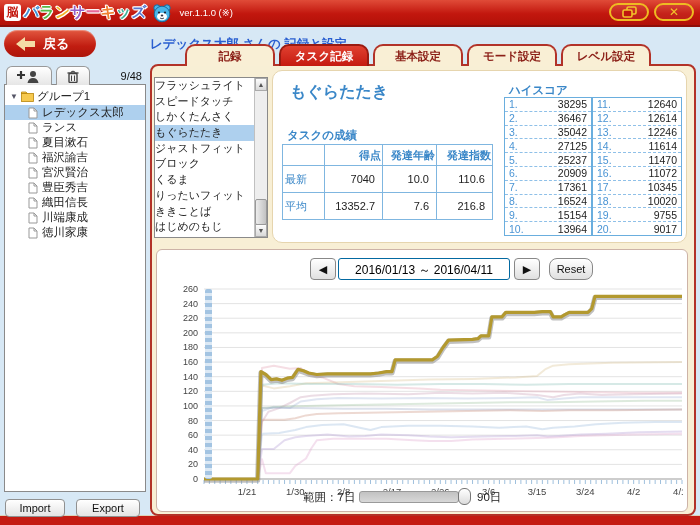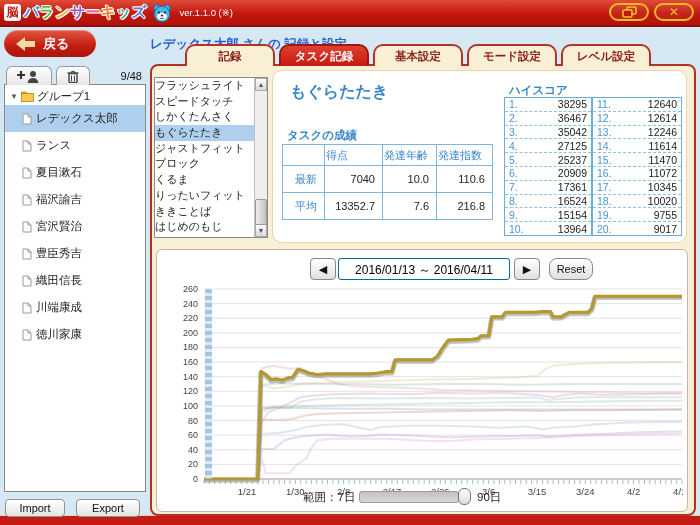--- a/index.html
+++ b/index.html
@@ -41,21 +41,21 @@
     border:2px solid #b23228;border-radius:8px;box-sizing:border-box;z-index:1}
 
   
   .sb-tabbtn{position:absolute;background:linear-gradient(#ffffff,#e6e6e6);border:1px solid #999;
     border-bottom:none;border-radius:6px 6px 0 0;display:flex;align-items:center;justify-content:center;z-index:2}
   .user-count{position:absolute;left:104px;top:70px;width:38px;text-align:right;font-size:11px;color:#111;z-index:2}
   .sidebar-panel{position:absolute;left:4px;top:84px;width:142px;height:408px;background:#fff;
     border:1px solid #8a8a8a;box-sizing:border-box;overflow:hidden;z-index:1}
   .tree-group{display:flex;align-items:center;height:17px;margin-top:3px;padding-left:5px;font-size:11.5px;gap:3px}
   .expander{font-size:8px;color:#556}
-  .tree-user{display:flex;align-items:center;height:27px;padding-left:17px;font-size:11.5px;gap:4px;cursor:default}
+  .tree-user{display:flex;align-items:center;height:15px;padding-left:23px;font-size:11.5px;gap:4px;cursor:default}
   .tree-user.selected{background:#aed0ee}
   .io-btn{position:absolute;height:16px;border:1px solid #909090;border-radius:4px;
     background:linear-gradient(#ffffff,#e4e4e4);font-size:11px;display:flex;align-items:center;
     justify-content:center;color:#111;z-index:2}
 
   
   .task-list{position:absolute;left:154px;top:77px;width:114px;height:161px;background:#fff;
     border:1px solid #8a8a8a;box-sizing:border-box;z-index:3;overflow:hidden}
   .task-items{position:absolute;left:0;top:0;right:13px;bottom:0;overflow:hidden}
   .task-item{height:15.7px;line-height:15.7px;font-size:11px;white-space:nowrap}
@@ -66,24 +66,24 @@
   .scroll-thumb{position:absolute;left:0;top:121px;width:12px;height:26px;background:linear-gradient(90deg,#ececec,#c2c2c2);
     border:1px solid #999;border-radius:2px;box-sizing:border-box}
 
   
   .detail-panel{position:absolute;left:272px;top:70px;width:415px;height:173px;background:#fff;
     border:1px solid #e6d5ae;border-radius:10px;box-sizing:border-box;z-index:3}
   .detail-title{position:absolute;left:17px;top:11px;color:#3a87c8;font-size:16px;font-weight:bold}
   .results-heading{position:absolute;left:14px;top:57px;color:#3a87c8;font-size:11.5px;font-weight:bold}
   .results-table{position:absolute;left:9px;top:73px;border-collapse:collapse;font-size:11px}
   .results-table th,.results-table td{border:1px solid #7fb6e0;box-sizing:border-box}
-  .results-table th{color:#3a87c8;font-weight:normal;text-align:left;height:21px}
+  .results-table th{color:#3a87c8;font-weight:bold;text-align:right;height:21px}
   .results-table td{height:27px}
   .results-table .c0{width:42px}.results-table .c1{width:58px}.results-table .c2{width:54px}.results-table .c3{width:56px}
-  .results-table td.lbl{color:#3a87c8;padding-left:12px}
+  .results-table td.lbl{color:#3a87c8;padding-left:2px}
   .results-table td.val{text-align:right;padding-right:7px;color:#222}
   .results-table tr.dash td{border-top:1px dashed #7fb6e0}
 
   .highscore-heading{position:absolute;left:236px;top:12px;color:#3a87c8;font-size:11.5px;font-weight:bold}
   .highscore-table{position:absolute;left:231px;top:26px;width:178px;height:139px;border:1px solid #6aaede;
     display:flex;box-sizing:border-box}
   .hs-col{width:50%;box-sizing:border-box;display:flex;flex-direction:column}
   .hs-col.left{border-right:2px solid #6aaede}
   .hs-row{display:flex;justify-content:space-between;flex:1;align-items:center;font-size:10.5px;
     border-bottom:1px dashed #8fc0e8;padding:0 4px}

